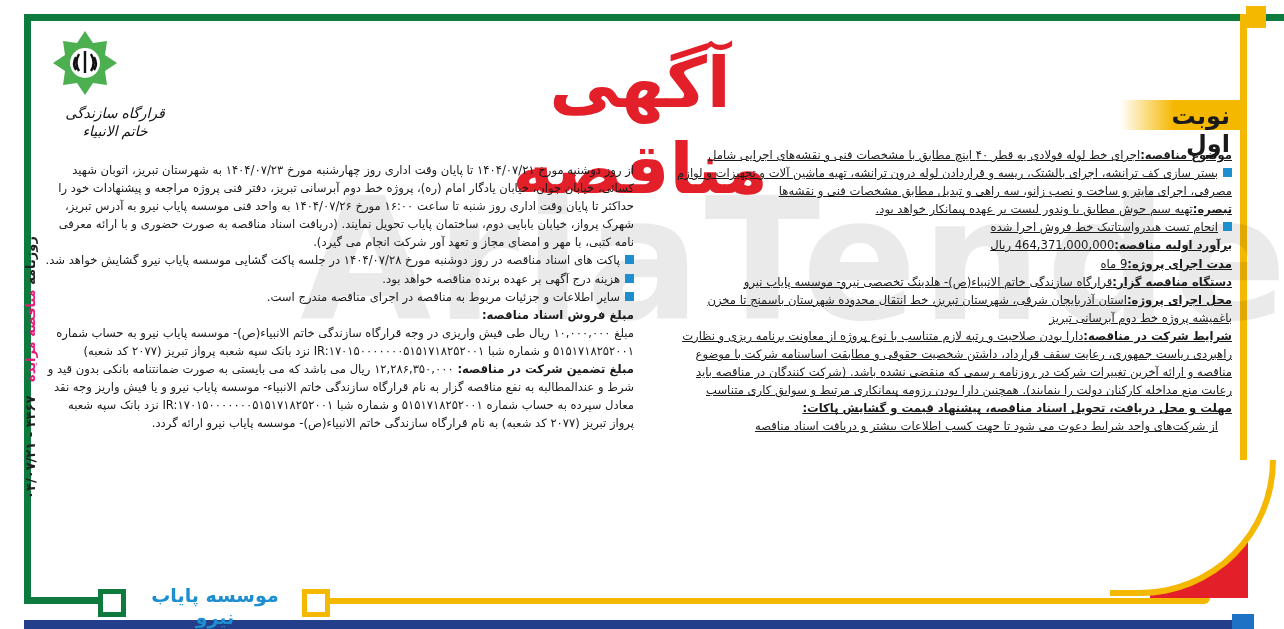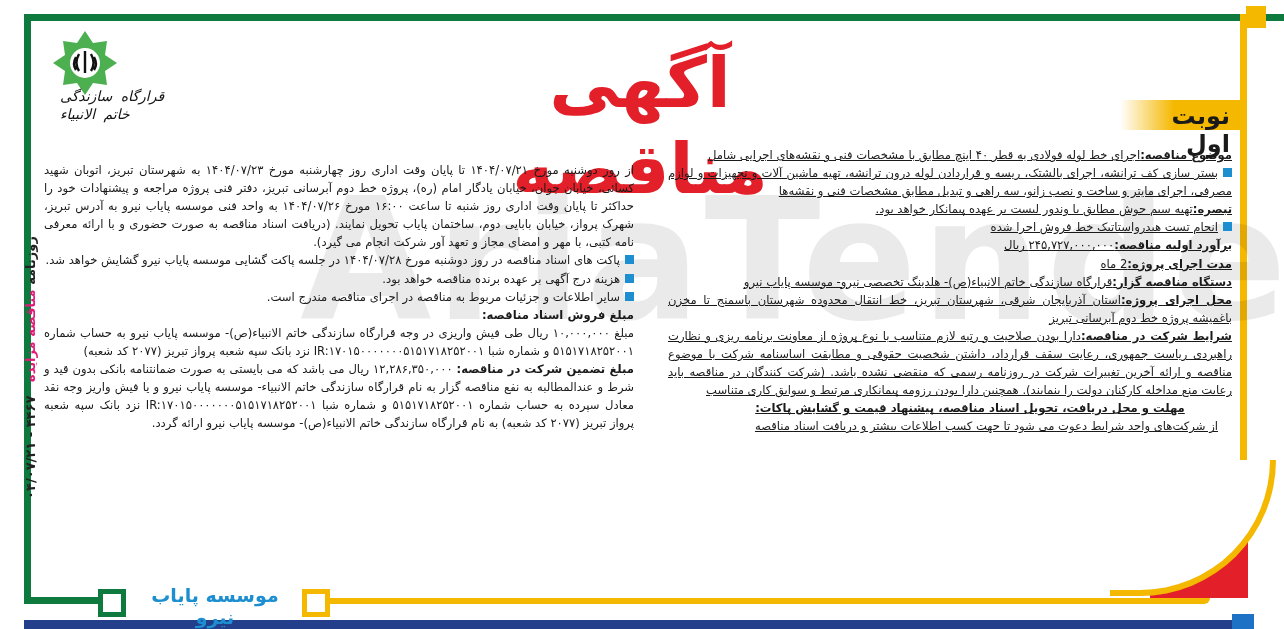--- a/index.html
+++ b/index.html
@@ -19,34 +19,34 @@
                         background:#fff; border-radius:0 0 140px 0; border-bottom:6px solid #f5b800; border-right:6px solid #f5b800; }
   .blue-bar { position:absolute; left:24px; top:620px; width:1210px; height:9px; background:#233e8b; }
   .blue-square { position:absolute; left:1232px; top:614px; width:22px; height:15px; background:#1d72c5; }
 
   .box-green { position:absolute; left:98px; top:589px; width:18px; height:18px; border:5px solid #0e7a3d; background:#fff; }
   .box-yellow { position:absolute; left:302px; top:589px; width:18px; height:18px; border:5px solid #f5b800; background:#fff; }
   .footer-name { position:absolute; left:134px; top:584px; width:162px; text-align:center; direction:rtl;
                  color:#1d8fd0; font-weight:bold; font-size:19px; }
 
   .emblem { position:absolute; left:52px; top:30px; width:66px; height:66px; }
-  .emblem-text { position:absolute; left:60px; top:88px; width:110px; direction:rtl; text-align:left;
-                 font-family:Liberation Mono, monospace; font-size:14px; line-height:18px; font-style:italic; color:#111; }
+  .emblem-text { position:absolute; left:60px; top:104px; width:110px; direction:rtl; text-align:center;
+                 font-family:Liberation Sans, sans-serif; font-size:14px; line-height:18px; font-style:italic; color:#111; }
 
   .title { position:absolute; left:440px; top:40px; width:400px; text-align:center; direction:rtl;
            color:#e3202a; font-weight:bold; font-size:70px; line-height:86px; }
 
   .round-badge { position:absolute; left:1120px; top:100px; width:120px; height:30px;
                  background:linear-gradient(to left, #f5b800 55%, rgba(245,184,0,0)); }
   .round-badge span { position:absolute; right:10px; top:2px; font-size:24px; font-weight:bold; color:#1a1a1a; direction:rtl; }
 
   .col { position:absolute; direction:rtl; text-align:justify; font-size:11.6px; line-height:18.1px; }
   .col-right { left:668px; top:146px; width:564px;text-decoration:underline; }
   .col-left { left:44px; top:135px; width:590px;margin-top:26px; }
-  .col p { margin:0; }
+  .col p { margin:0;text-align:right; }
   .col .bold { font-weight:bold; }
   .col .bl::before { content:""; display:inline-block; width:9px; height:9px; background:#1d8fd0; margin-left:5px; vertical-align:0; }
   .indent { padding-right:14px; }
   .heading-center { text-align:center; padding-left:40px; }
 
   .side-text { position:absolute; left:10px; top:170px; height:400px; width:22px; }
   .side-text span { position:absolute; left:-180px; top:190px; width:400px; transform:rotate(-90deg);
                     text-align:center; direction:rtl; font-size:13px; font-weight:bold; color:#222; white-space:nowrap; }
   .side-text .pink { color:#e4197a; }
 
@@ -88,22 +88,22 @@
     <b>&nbsp;</b>
     <b>۴۴۶۷ - ۰۴/۰۷/۲۱</b>
   </span>
 </div>
 
 <div class="col col-right">
   <p><span class="bold">موضوع مناقصه:</span><span>اجرای خط لوله فولادی به قطر ۴۰ اینچ مطابق با مشخصات فنی و نقشه‌های اجرایی شامل</span></p>
   <p class="bl"><span>بستر سازی کف ترانشه، اجرای بالشتک، ریسه و قراردادن لوله درون ترانشه، تهیه ماشین آلات و تجهیزات و لوازم مصرفی، اجرای مایتر و ساخت و نصب زانو، سه راهی و تبدیل مطابق مشخصات فنی و نقشه‌ها</span></p>
   <p><span class="bold">تبصره:</span><span>تهیه سیم جوش مطابق با وندور لیست بر عهده پیمانکار خواهد بود.</span></p>
   <p class="bl"><span>انجام تست هیدرواستاتیک خط فروش اجرا شده</span></p>
-  <p><span class="bold">برآورد اولیه مناقصه:</span><span>۲۴۵,۷۲۷,۰۰۰,۰۰۰ ریال</span></p>
-  <p><span class="bold">مدت اجرای پروژه:</span><span>2 ماه</span></p>
+  <p><span class="bold">برآورد اولیه مناقصه:</span><span>464,371,000,000 ریال</span></p>
+  <p><span class="bold">مدت اجرای پروژه:</span><span>9 ماه</span></p>
   <p><span class="bold">دستگاه مناقصه گزار:</span><span>قرارگاه سازندگی خاتم الانبیاء(ص)- هلدینگ تخصصی نیرو- موسسه پایاب نیرو</span></p>
   <p><span class="bold">محل اجرای پروژه:</span><span>استان آذربایجان شرقی، شهرستان تبریز، خط انتقال محدوده شهرستان باسمنج تا مخزن باغمیشه پروژه خط دوم آبرسانی تبریز</span></p>
   <p><span class="bold">شرایط شرکت در مناقصه:</span><span>دارا بودن صلاحیت و رتبه لازم متناسب با نوع پروژه از معاونت برنامه ریزی و نظارت راهبردی ریاست جمهوری، رعایت سقف قرارداد، داشتن شخصیت حقوقی و مطابقت اساسنامه شرکت با موضوع مناقصه و ارائه آخرین تغییرات شرکت در روزنامه رسمی که منقضی نشده باشد. (شرکت کنندگان در مناقصه باید رعایت منع مداخله کارکنان دولت را بنمایند). همچنین دارا بودن رزومه پیمانکاری مرتبط و سوابق کاری متناسب</span></p>
   <p class="bold heading-center">مهلت و محل دریافت، تحویل اسناد مناقصه، پیشنهاد قیمت و گشایش پاکات:</p>
   <p class="indent">از شرکت‌های واجد شرایط دعوت می شود تا جهت کسب اطلاعات بیشتر و دریافت اسناد مناقصه</p>
 </div>
 
 <div class="col col-left">
   <p>از روز دوشنبه مورخ ۱۴۰۴/۰۷/۲۱ تا پایان وقت اداری روز چهارشنبه مورخ ۱۴۰۴/۰۷/۲۳ به شهرستان تبریز، اتوبان شهید کسائی، خیابان جوان، خیابان یادگار امام (ره)، پروژه خط دوم آبرسانی تبریز، دفتر فنی پروژه مراجعه و پیشنهادات خود را حداکثر تا پایان وقت اداری روز شنبه تا ساعت ۱۶:۰۰ مورخ ۱۴۰۴/۰۷/۲۶ به واحد فنی موسسه پایاب نیرو به آدرس تبریز، شهرک پرواز، خیابان بابایی دوم، ساختمان پایاب تحویل نمایند. (دریافت اسناد مناقصه به صورت حضوری و با ارائه معرفی نامه کتبی، با مهر و امضای مجاز و تعهد آور شرکت انجام می گیرد).</p>
   <p class="bl"><span>پاکت های اسناد مناقصه در روز دوشنبه مورخ ۱۴۰۴/۰۷/۲۸ در جلسه پاکت گشایی موسسه پایاب نیرو گشایش خواهد شد.</span></p>

